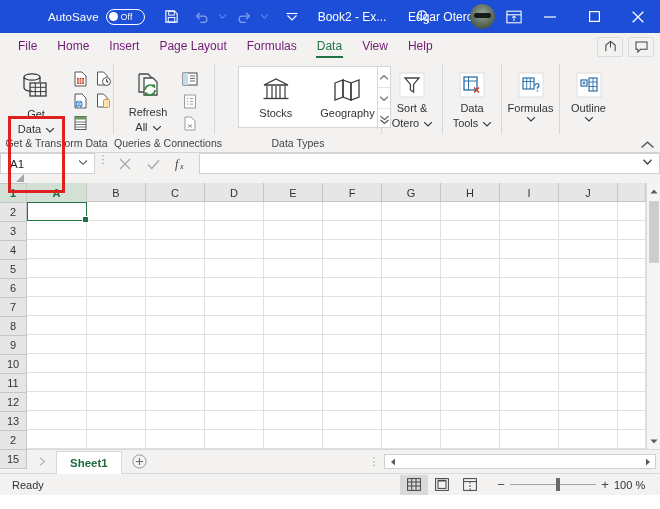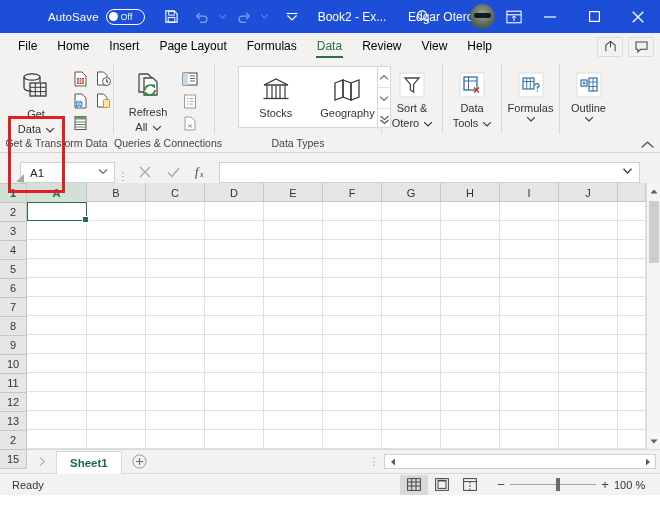--- a/index.html
+++ b/index.html
@@ -47,21 +47,21 @@
   .win-btns { position: absolute; right: 0; top: 0; display: flex; height: 33px; }
   .win-btn { width: 44px; height: 33px; display:flex; align-items:center; justify-content:center; color:#fff; }
   .ribbon-disp { position:absolute; left: 496px; top: 0; width: 36px; height: 33px; display:flex; align-items:center; justify-content:center;}
 
   
   .tabbar {
     height: 27px; background: #f3f2f1; display: flex; align-items: center;
     position: relative; border-bottom: 0;
   }
   .tab {
-    font-size: 12px; color: #000000; padding: 0 10px; height: 27px;
+    font-size: 12px; color: #701a75; padding: 0 10px; height: 27px;
     line-height: 27px; position: relative; white-space: nowrap;
   }
   .tab:first-child { margin-left: 8px; }
   .tab.active { color: #217346; font-weight: 400; }
   .tab.active::after {
     content: ""; position: absolute; left: 9px; right: 9px; bottom: 2px;
     height: 2.4px; background: #217346;
   }
   .tabbar-right { position: absolute; right: 6px; display:flex; gap: 5px; }
   .tb-sq {
@@ -106,21 +106,21 @@
     border: 1px solid #d6d6d6; background: #fff; height: 62px;
     display: flex; align-items: flex-start; margin-top: 3px;
   }
   .dt-scroll { width: 14px; height: 62px; display:flex; flex-direction:column; border-left:1px solid #d6d6d6;}
   .dt-scroll div { flex:1; display:flex; align-items:center; justify-content:center; border-bottom:1px solid #e3e3e3; }
   .dt-scroll div:last-child{ border-bottom:none; }
 
   .ribbon-collapse { position:absolute; right: 6px; bottom: 3px; }
 
   
-  .fbar { height: 30px; background: #f3f2f1; display: flex; align-items: flex-end; padding: 0 20px; }
+  .fbar { height: 30px; background: #f3f2f1; display: flex; align-items: flex-start; padding: 0 0; }
   .namebox {
     width: 95px; height: 21px; background: #fff; border: 1px solid #d0d0d0;
     display: flex; align-items: center; font-size: 11.5px; color: #222; padding-left: 9px;
     position: relative;
   }
   .namebox .chev { position: absolute; right: 7px; top: 6px; }
   .fb-dots { width: 16px; text-align:center; color:#9b9b9b; font-size: 11px; letter-spacing:0; }
   .fb-btn { width: 28px; height: 22px; display:flex; align-items:center; justify-content:center; }
   .fbox {
     flex: 1; height: 21px; background: #fff; border: 1px solid #d0d0d0;
@@ -291,21 +291,20 @@
     </div>
   </div>
 
   <div class="tabbar">
     <div class="tab">File</div>
     <div class="tab">Home</div>
     <div class="tab">Insert</div>
     <div class="tab">Page Layout</div>
     <div class="tab">Formulas</div>
     <div class="tab active">Data</div>
-    <div class="tab">Review</div>
     <div class="tab">View</div>
     <div class="tab">Help</div>
 
     <div class="tabbar-right">
       <div class="tb-sq">
         <svg width="13" height="13" viewBox="0 0 14 14">
             <path d="M2 12V5.5l5-4 5 4V12" fill="none" stroke="#444" stroke-width="1.1"></path>
             <path d="M7 1.5v6.5" stroke="#444" stroke-width="1.1"></path>
           </svg>
       </div>

